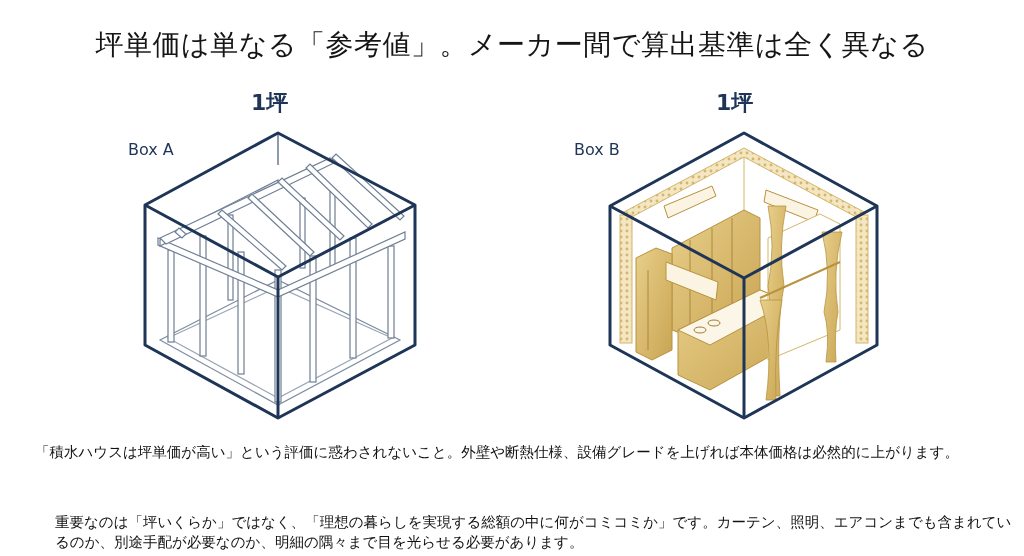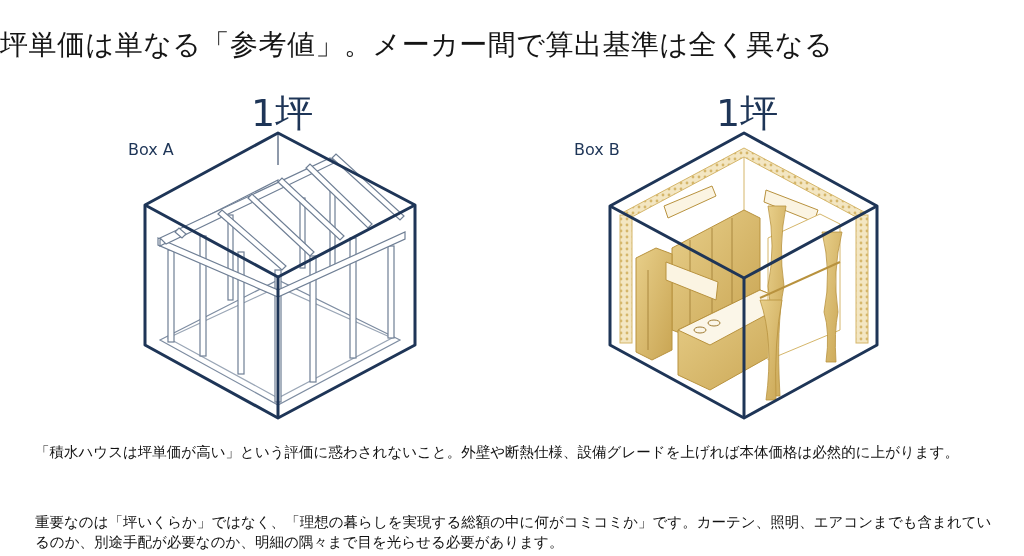--- a/index.html
+++ b/index.html
@@ -1,20 +1,20 @@
 <!DOCTYPE html>
 <html><head>
 <meta charset="utf-8">
 <style>
   html, body { margin: 0; padding: 0; background: #ffffff; }
   body { width: 1024px; height: 556px; position: relative; overflow: hidden;
          font-family: "DejaVu Sans", "Liberation Sans", sans-serif; color: #1a1a1a; }
-  .title { position: absolute; left: 0; right: 0; top: 26px; text-align: left;
+  .title { position: absolute; left: 0; right: 0; top: 26px; text-align: center;
            font-size: 28px; font-weight: normal; letter-spacing: 0.5px; color: #151515; }
-  .unit { position: absolute; font-size: 38px; font-weight: normal; color: #1e3557; }
+  .unit { position: absolute; font-size: 22px; font-weight: bold; color: #1e3557; }
   .box-label { position: absolute; font-size: 16px; color: #1e3557; }
   svg.illus { position: absolute; left: 0; top: 0; }
   .para { position: absolute; left: 35px; width: 970px; font-size: 14.5px; line-height: 20px; color: #111; font-family: Liberation Serif, serif; }
 </style>
 </head>
 <body>
 
 <div class="title">坪単価は単なる「参考値」。メーカー間で算出基準は全く異なる</div>
 
 <div class="unit" style="left:251px; top:88px;">1坪</div>
@@ -108,13 +108,13 @@
   </g>
 
   <g fill="none" stroke="#1e3557" stroke-width="3" stroke-linejoin="round">
     <polygon points="744,133 610,206 610,345 744,418 877,345 877,206"></polygon>
     <polyline points="610,206 744,278 877,206"></polyline>
     <line x1="744" y1="278" x2="744" y2="418"></line>
   </g>
 </svg>
 
 <div class="para" style="top:442px;">「積水ハウスは坪単価が高い」という評価に惑わされないこと。外壁や断熱仕様、設備グレードを上げれば本体価格は必然的に上がります。</div>
-<div class="para" style="top:512px;">重要なのは「坪いくらか」ではなく、「理想の暮らしを実現する総額の中に何がコミコミか」です。カーテン、照明、エアコンまでも含まれているのか、別途手配が必要なのか、明細の隅々まで目を光らせる必要があります。</div>
+<div class="para" style="top:512px;margin-left:20px;">重要なのは「坪いくらか」ではなく、「理想の暮らしを実現する総額の中に何がコミコミか」です。カーテン、照明、エアコンまでも含まれているのか、別途手配が必要なのか、明細の隅々まで目を光らせる必要があります。</div>
 
 </body></html>

